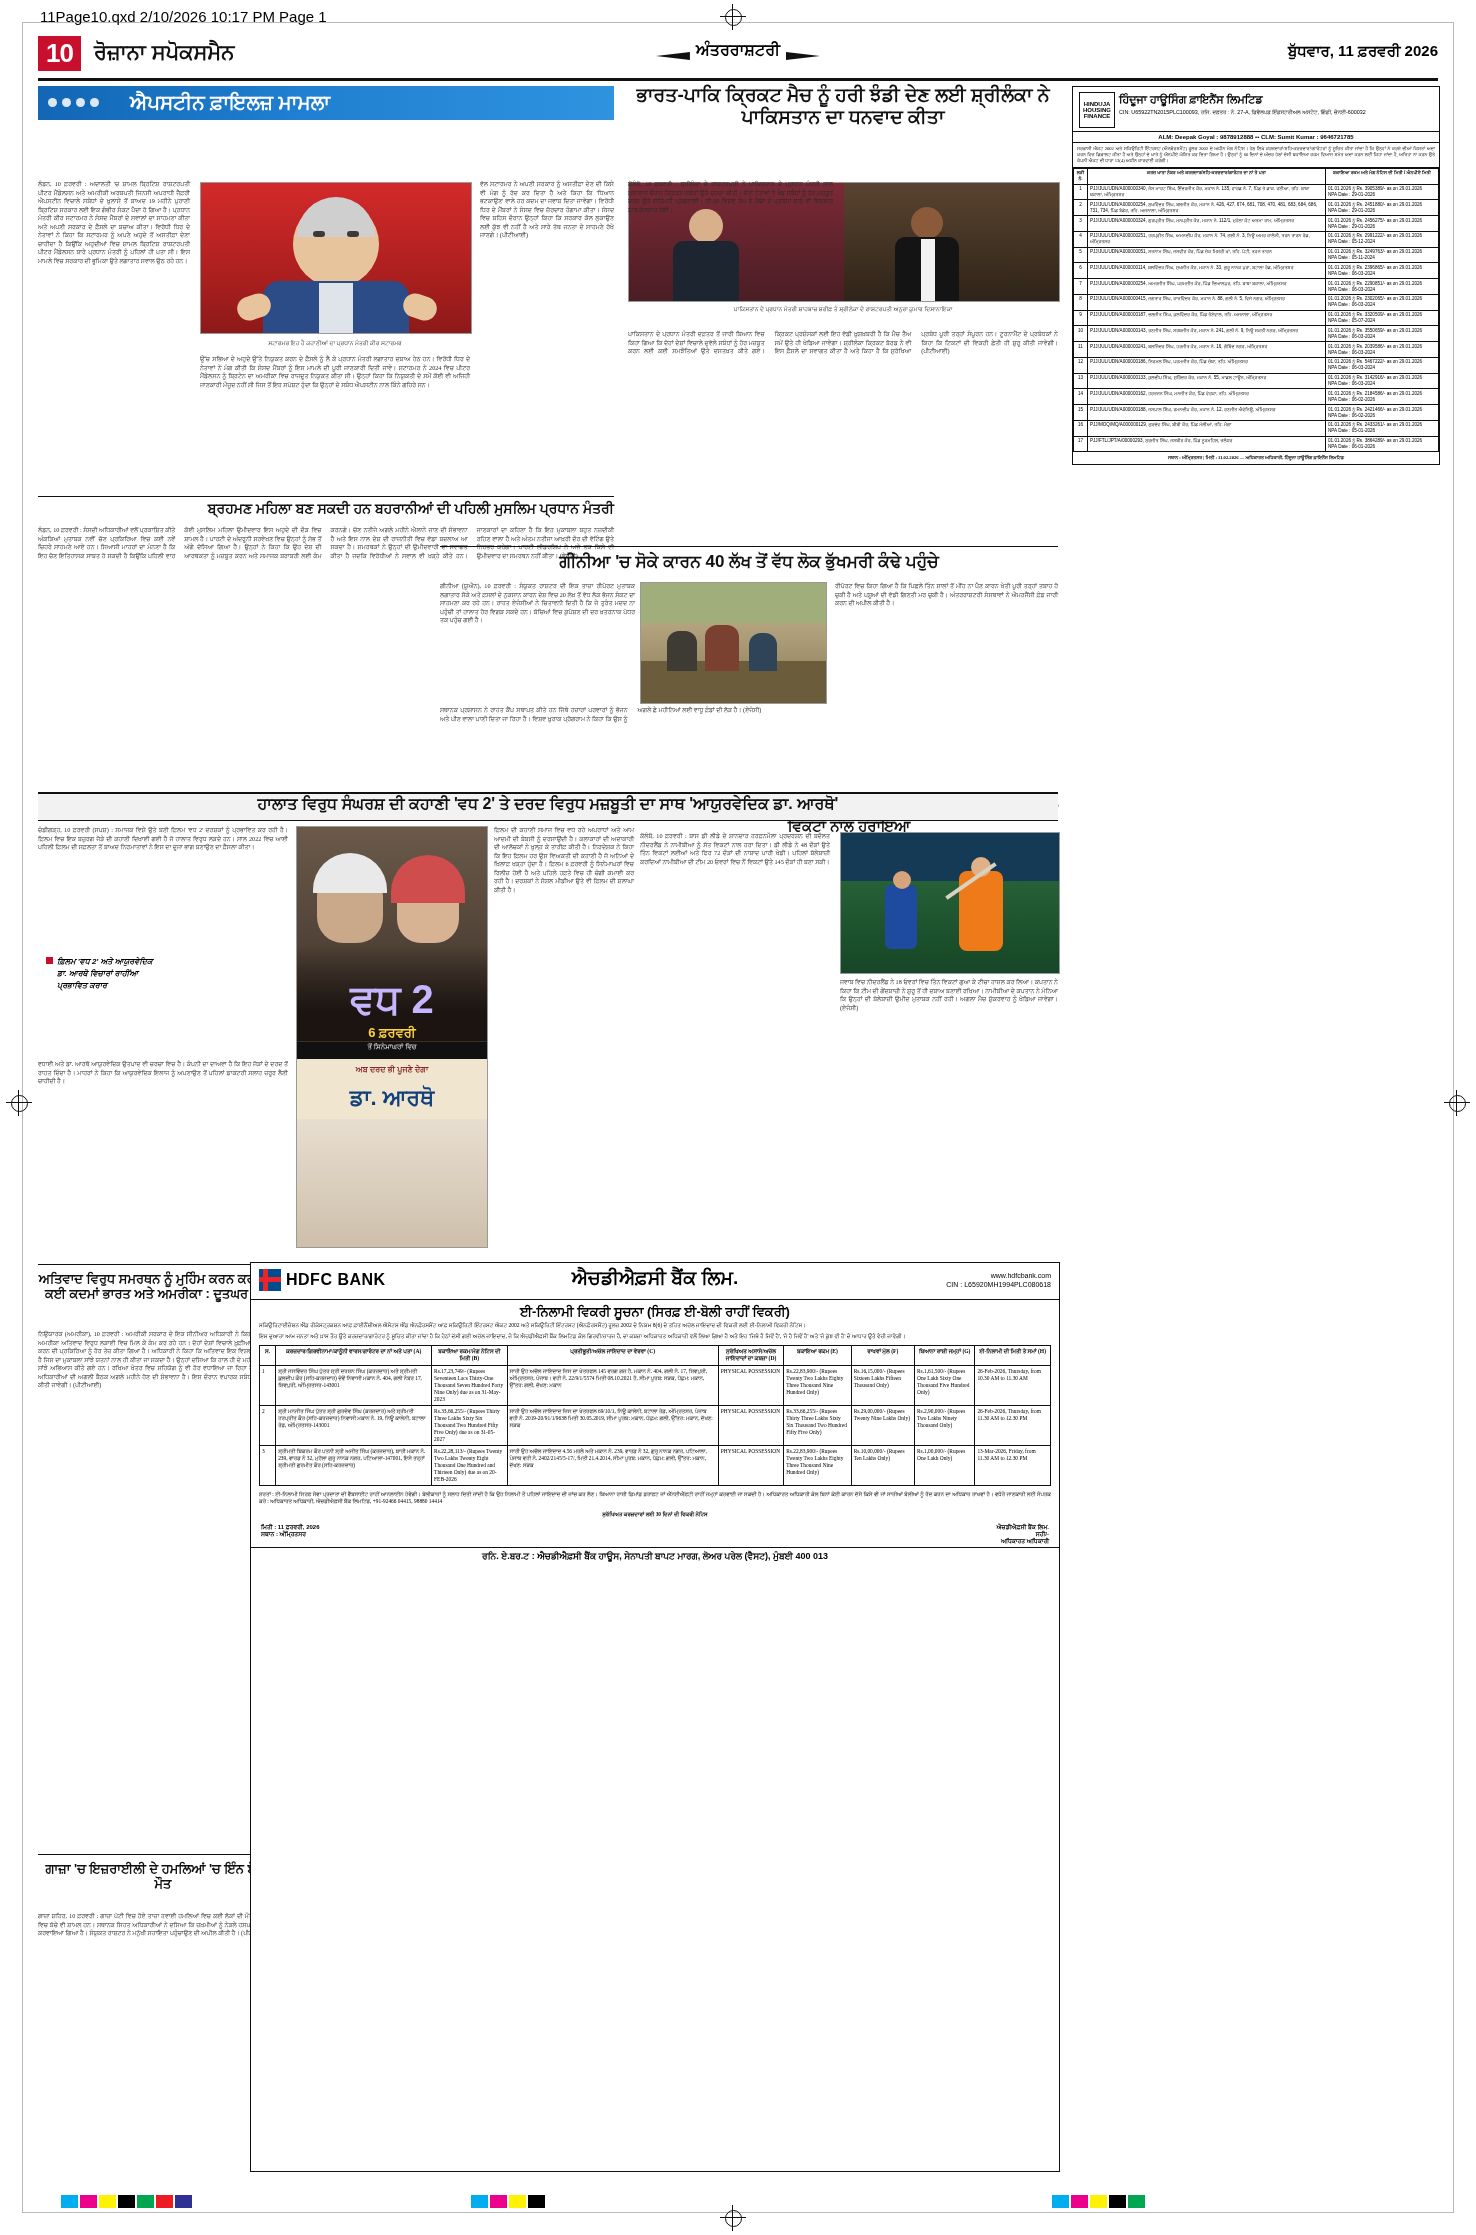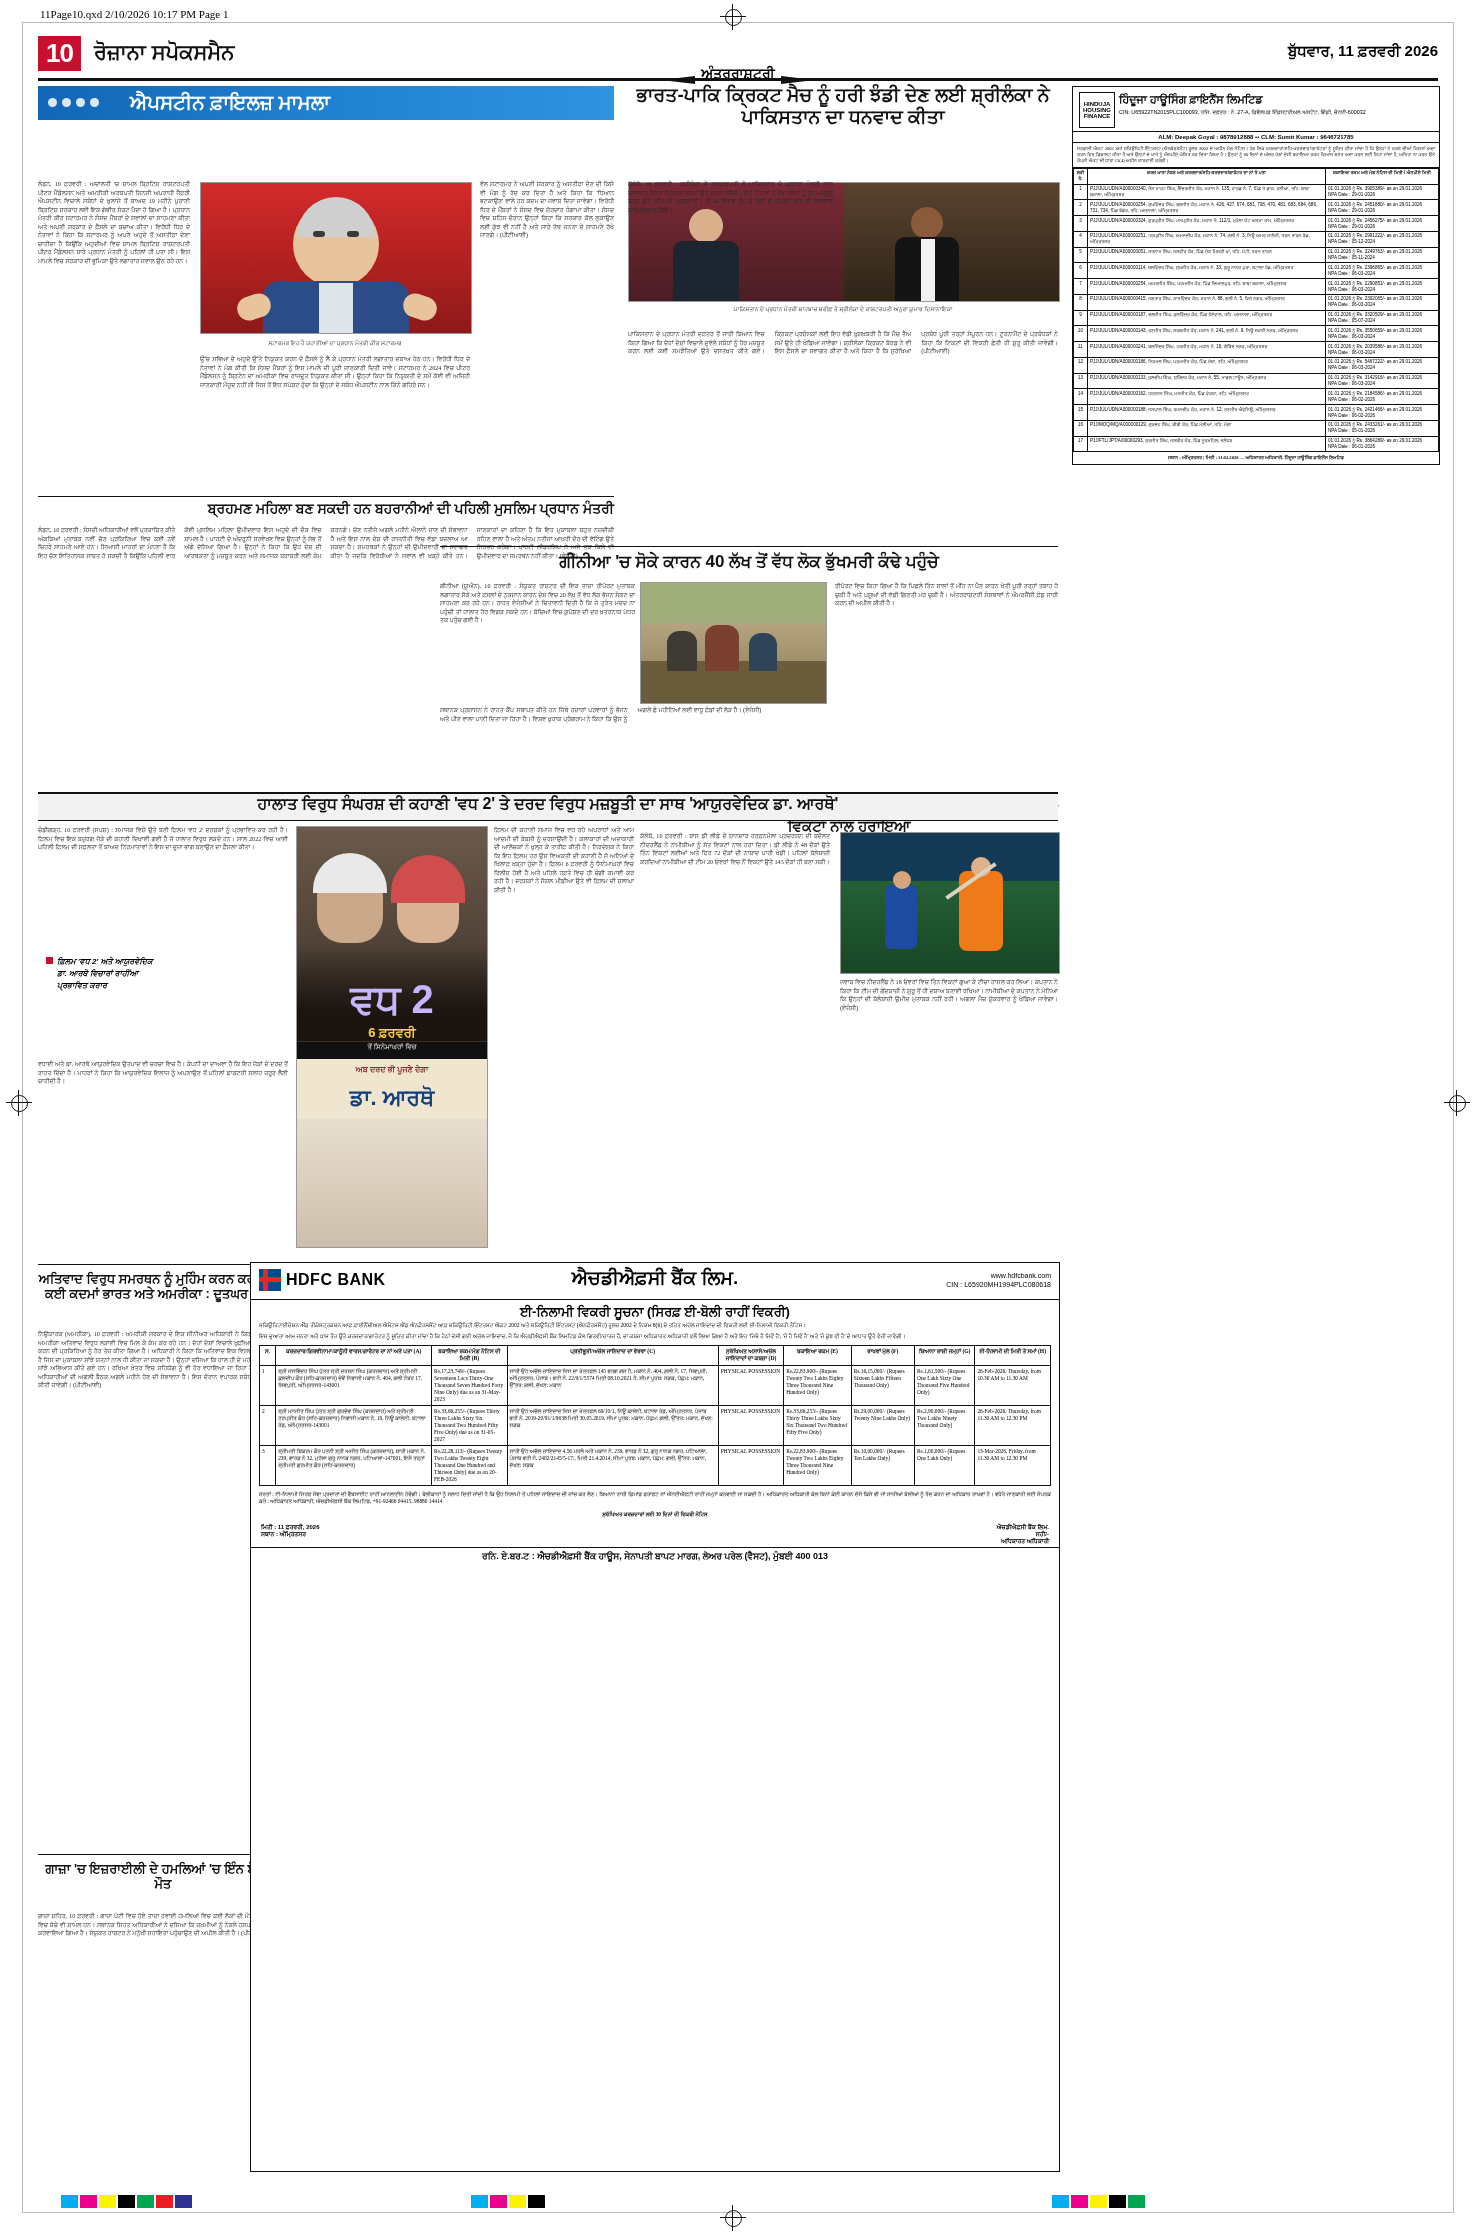--- a/index.html
+++ b/index.html
@@ -23,21 +23,21 @@
   .colorbar span{display:block;width:17px;height:13px;border:1px solid #fff;}
   .cb-left{left:60px;}
   .cb-mid{left:470px;}
   .cb-right{right:330px;}
 
   
   .masthead{position:absolute;left:38px;top:36px;width:1400px;height:40px;}
   .m-page{position:absolute;left:0;top:0;background:#c8102e;color:#fff;font-weight:bold;font-size:26px;
     padding:2px 8px;letter-spacing:-1px;}
   .m-title{position:absolute;left:56px;top:4px;font-size:21px;font-weight:bold;color:#111;}
-  .m-center{position:absolute;left:0;right:0;top:5px;text-align:center;font-size:14px;font-weight:bold;margin-top:24px;}
+  .m-center{position:absolute;left:0;right:0;top:5px;text-align:center;font-size:16px;font-weight:bold;}
   .m-center .deco{display:inline-block;position:relative;padding:0 40px;}
   .m-center .deco:before,.m-center .deco:after{content:"";position:absolute;top:11px;width:34px;height:8px;
     background:#111;clip-path:polygon(0 50%,100% 0,100% 100%);}
   .m-center .deco:before{left:0;}
   .m-center .deco:after{right:0;transform:scaleX(-1);}
   .m-date{position:absolute;right:0;top:6px;font-size:15px;font-weight:bold;}
   .m-rule{position:absolute;left:38px;top:78px;width:1400px;height:3px;background:#111;}
 
   
   .hl{font-weight:bold;color:#111;line-height:1.15;}
@@ -173,21 +173,21 @@
       <span style="background:#000"></span>
   </div>
   <div class="colorbar cb-right">
     <span style="background:#00aeef"></span>
       <span style="background:#ec008c"></span>
     <span style="background:#fff200"></span>
       <span style="background:#000"></span>
     <span style="background:#00a651"></span>
   </div>
 
-  <div style="position:absolute;left:40px;top:8px;font-size:11px;font-family:Liberation Serif, serif;">11Page10.qxd   2/10/2026   10:17 PM   Page 1</div>
+  <div style="position:absolute;left:40px;top:8px;font-size:15px;font-family:Liberation Sans, sans-serif;">11Page10.qxd   2/10/2026   10:17 PM   Page 1</div>
 
   <div class="masthead">
     <div class="m-page">10</div>
     <div class="m-title">ਰੋਜ਼ਾਨਾ ਸਪੋਕਸਮੈਨ</div>
     <div class="m-center">
       <span class="deco"><span>ਅੰਤਰਰਾਸ਼ਟਰੀ</span></span>
     </div>
     <div class="m-date">ਬੁੱਧਵਾਰ, 11 ਫ਼ਰਵਰੀ 2026</div>
   </div>
   <div class="m-rule"></div>

